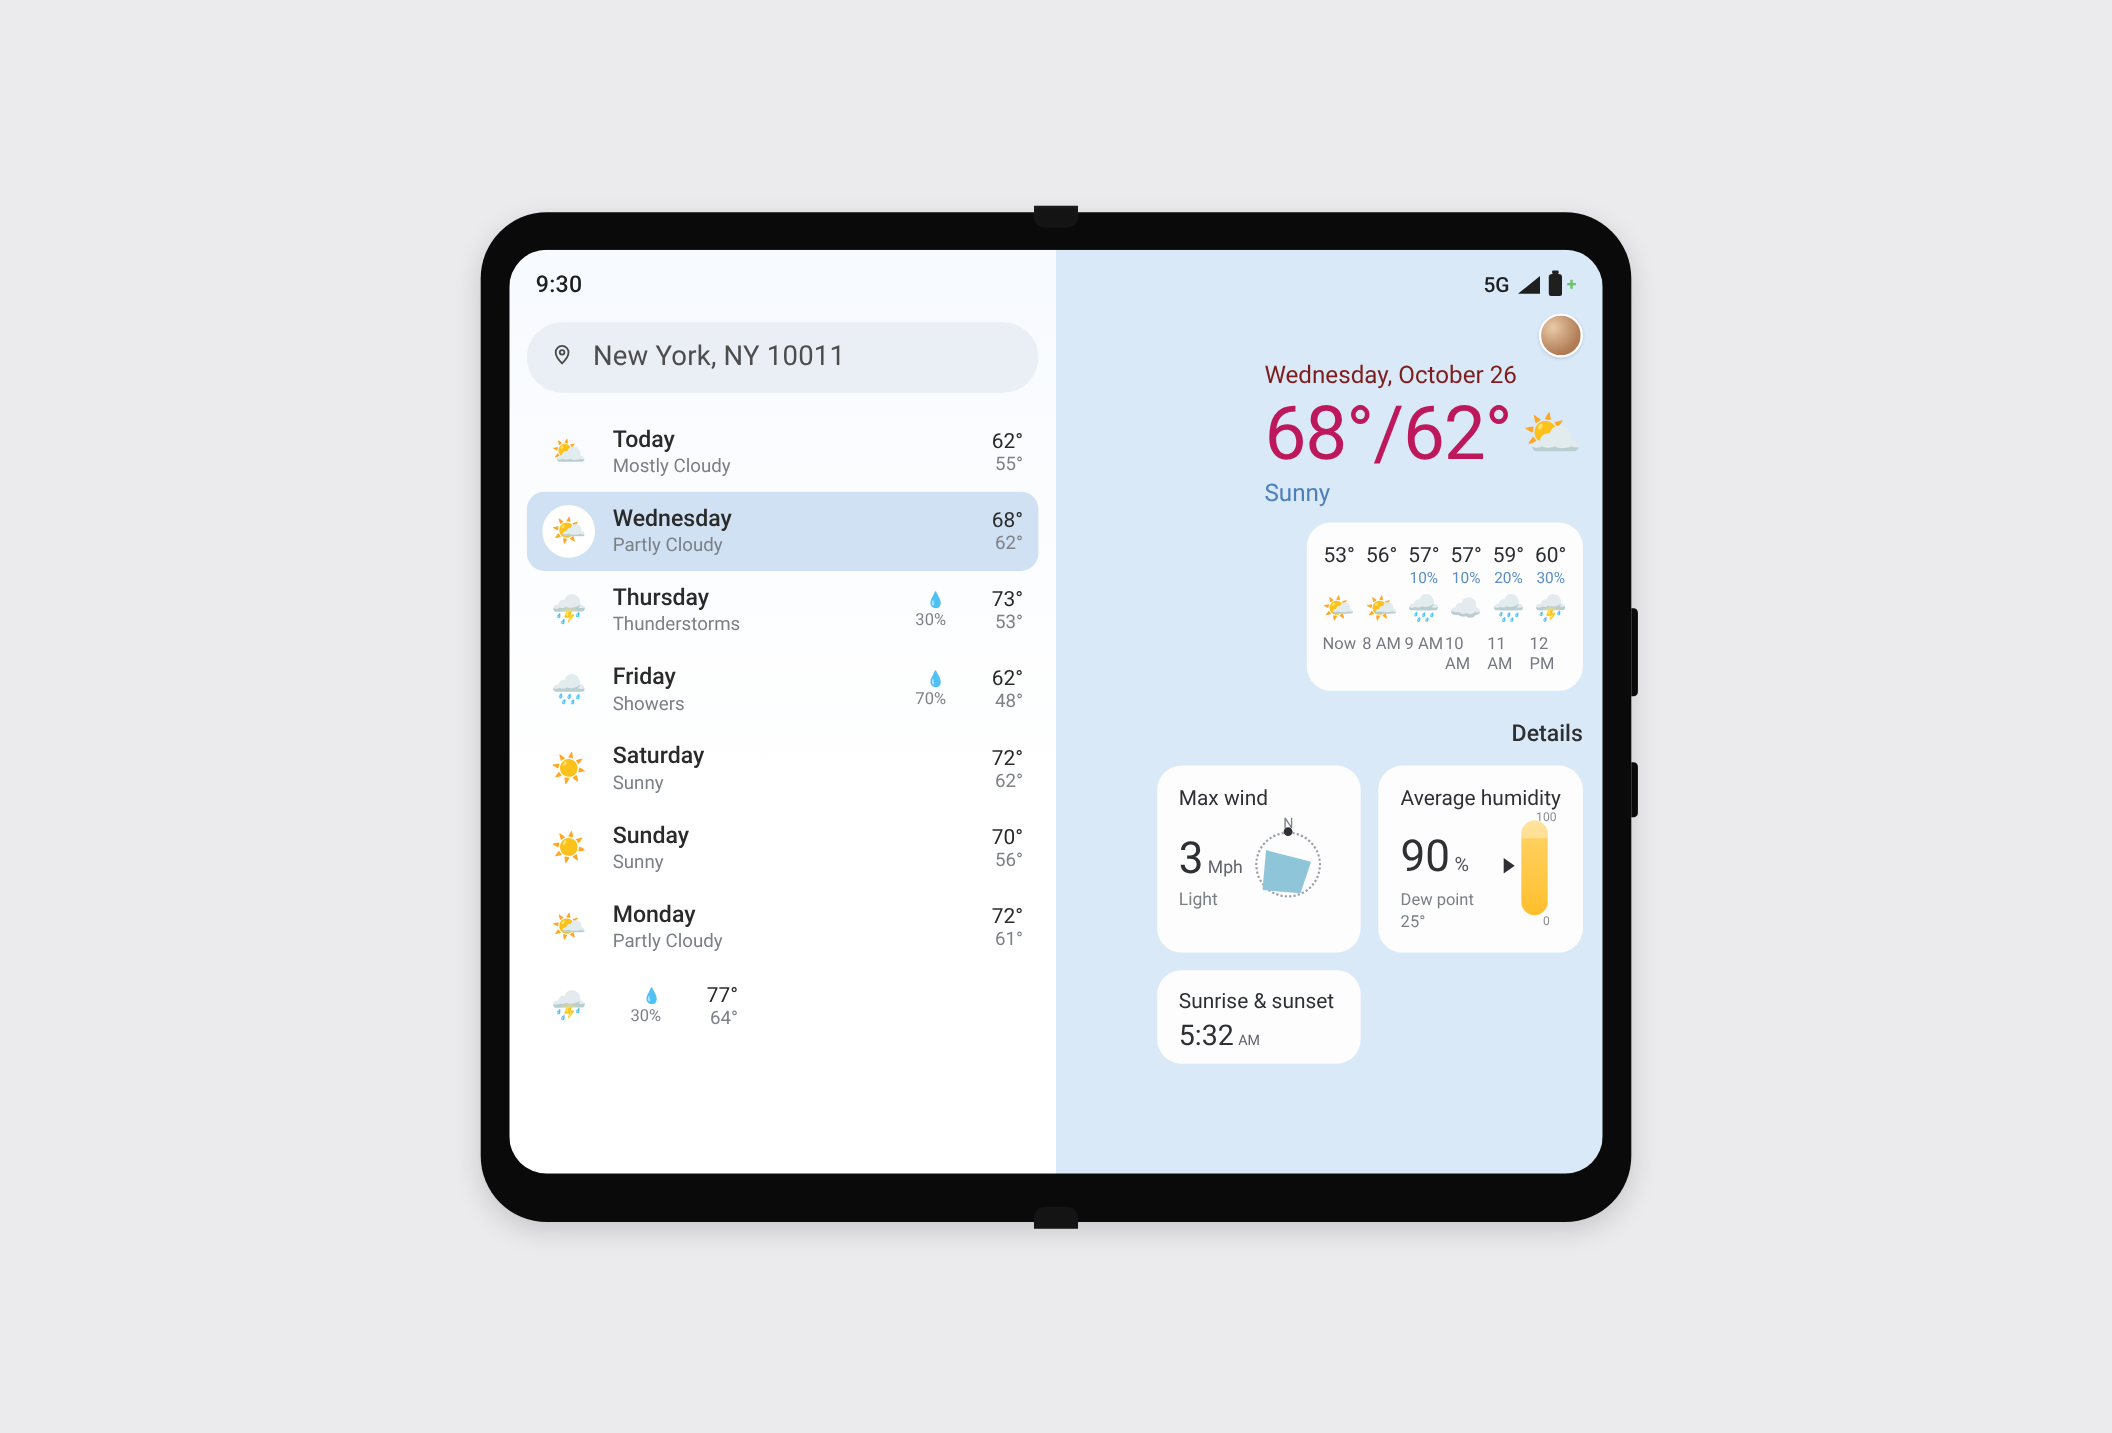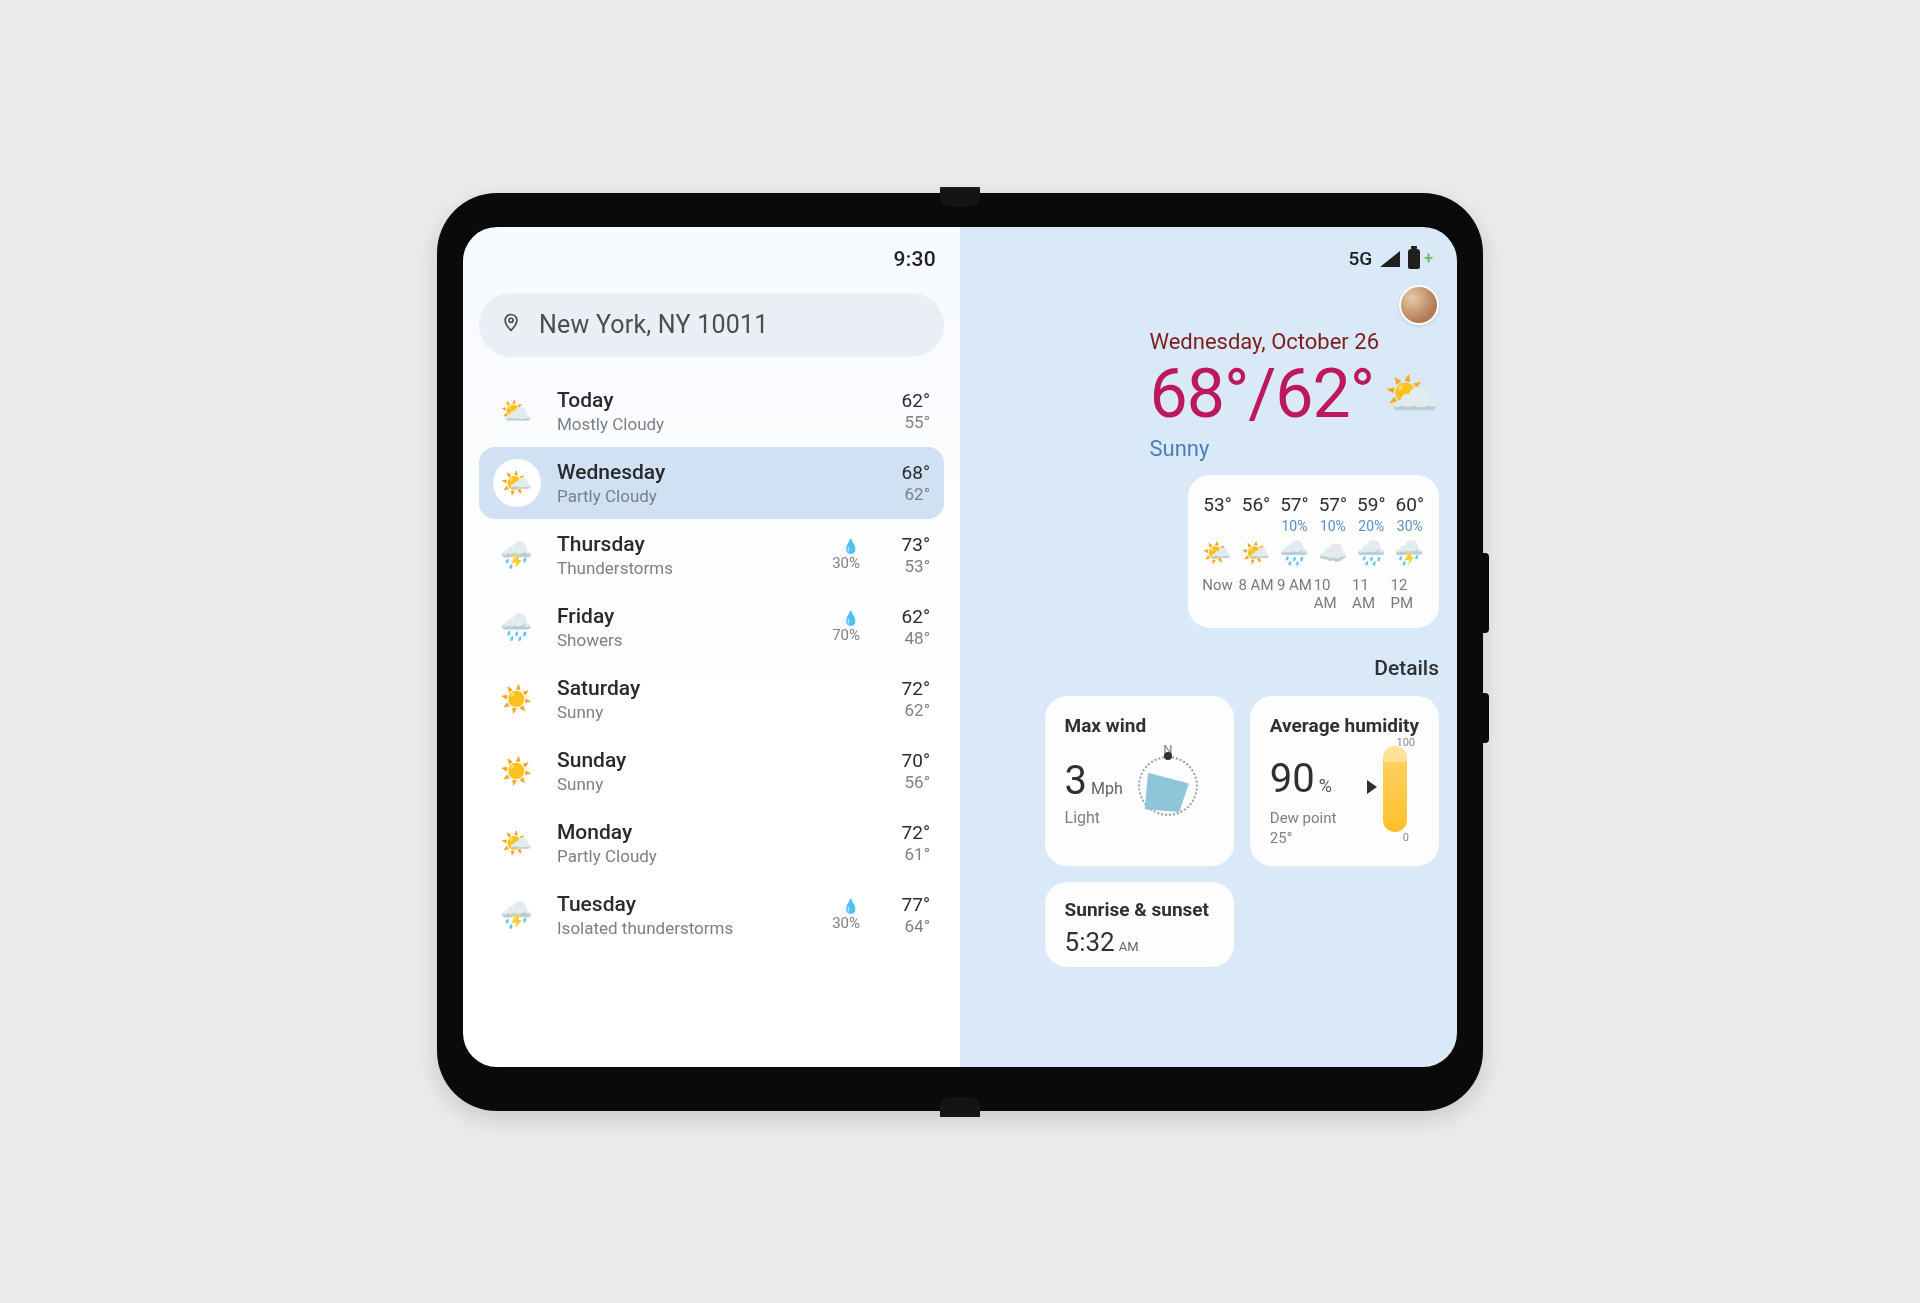--- a/index.html
+++ b/index.html
@@ -51,21 +51,21 @@
     position: relative;
   }
   .pane-right {
     flex: 1;
     background: #d9e9f7;
     padding: 12px 18px 0 22px;
     display: flex; flex-direction: column;
     position: relative;
     align-items: flex-end;
   }
-  .status-bar-left { height: 40px; display: flex; align-items: center; padding: 0 8px; justify-content: flex-end; }
+  .status-bar-left { height: 40px; display: flex; align-items: center; padding: 0 8px; }
   .status-time { font-size: 21px; font-weight: 500; color: #1f1f1f; letter-spacing: .3px; }
   .status-bar-right { height: 40px; display: flex; align-items: center; justify-content: flex-end; gap: 8px; padding-right: 6px; }
   .status-right-text { font-size: 19px; font-weight: 500; color: #1f1f1f; }
   .sig-icon { width: 0; height: 0; border-style: solid; border-width: 0 0 16px 20px; border-color: transparent transparent #1f1f1f transparent; }
   .batt-icon { width: 12px; height: 20px; background: #1f1f1f; border-radius: 3px 3px 2px 2px; position: relative; }
   .batt-icon::before { content: ""; position: absolute; top: -3px; left: 3px; width: 6px; height: 3px; background: #1f1f1f; border-radius: 1px; }
   .batt-plus { color: #6ac36a; font-size: 16px; font-weight: 700; margin-left: -4px; }
 
   .search-pill {
     margin-top: 14px;
@@ -139,21 +139,21 @@
   }
   .detail-card {
     background: #fdfdfe;
     border-radius: 22px;
     padding: 18px 20px;
     min-height: 170px;
     display: flex; flex-direction: column;
     position: relative;
     overflow: hidden;
   }
-  .detail-title { font-size: 19px; color: #2e3034; font-weight: 700; }
+  .detail-title { font-size: 19px; color: #2e3034; font-weight: 400; }
   .wind-val { display: flex; align-items: baseline; gap: 4px; margin-top: 20px; }
   .wind-num { font-size: 40px; color: #2e3034; }
   .wind-unit { font-size: 16px; color: #606369; }
   .wind-desc { font-size: 16px; color: #7b7f86; margin-top: 4px; }
   .compass {
     position: absolute; right: 22px; top: 46px;
     width: 88px; height: 88px;
   }
   .compass-n { font-size: 13px; color: #7d8086; position: absolute; top: 0; left: 50%; transform: translateX(-50%); }
   .compass-ring {
@@ -308,24 +308,20 @@
               <span class="day-cond">Partly Cloudy</span>
             </div>
             <div class="day-extra"></div>
             <div class="day-temps">
               <span class="day-high">72°</span>
               <span class="day-low">61°</span>
             </div>
           </div>
           <div class="day-row">
             <div class="day-ico">⛈️</div>
-            <div class="day-labels">
-              <span class="day-name">Tuesday</span>
-              <span class="day-cond">Isolated thunderstorms</span>
-            </div>
             <div class="day-extra">
               <div class="day-precip-row">
                 <span class="drop-icon">💧</span>
               </div>
               <span class="day-precip">30%</span>
             </div>
             <div class="day-temps">
               <span class="day-high">77°</span>
               <span class="day-low">64°</span>
             </div>

